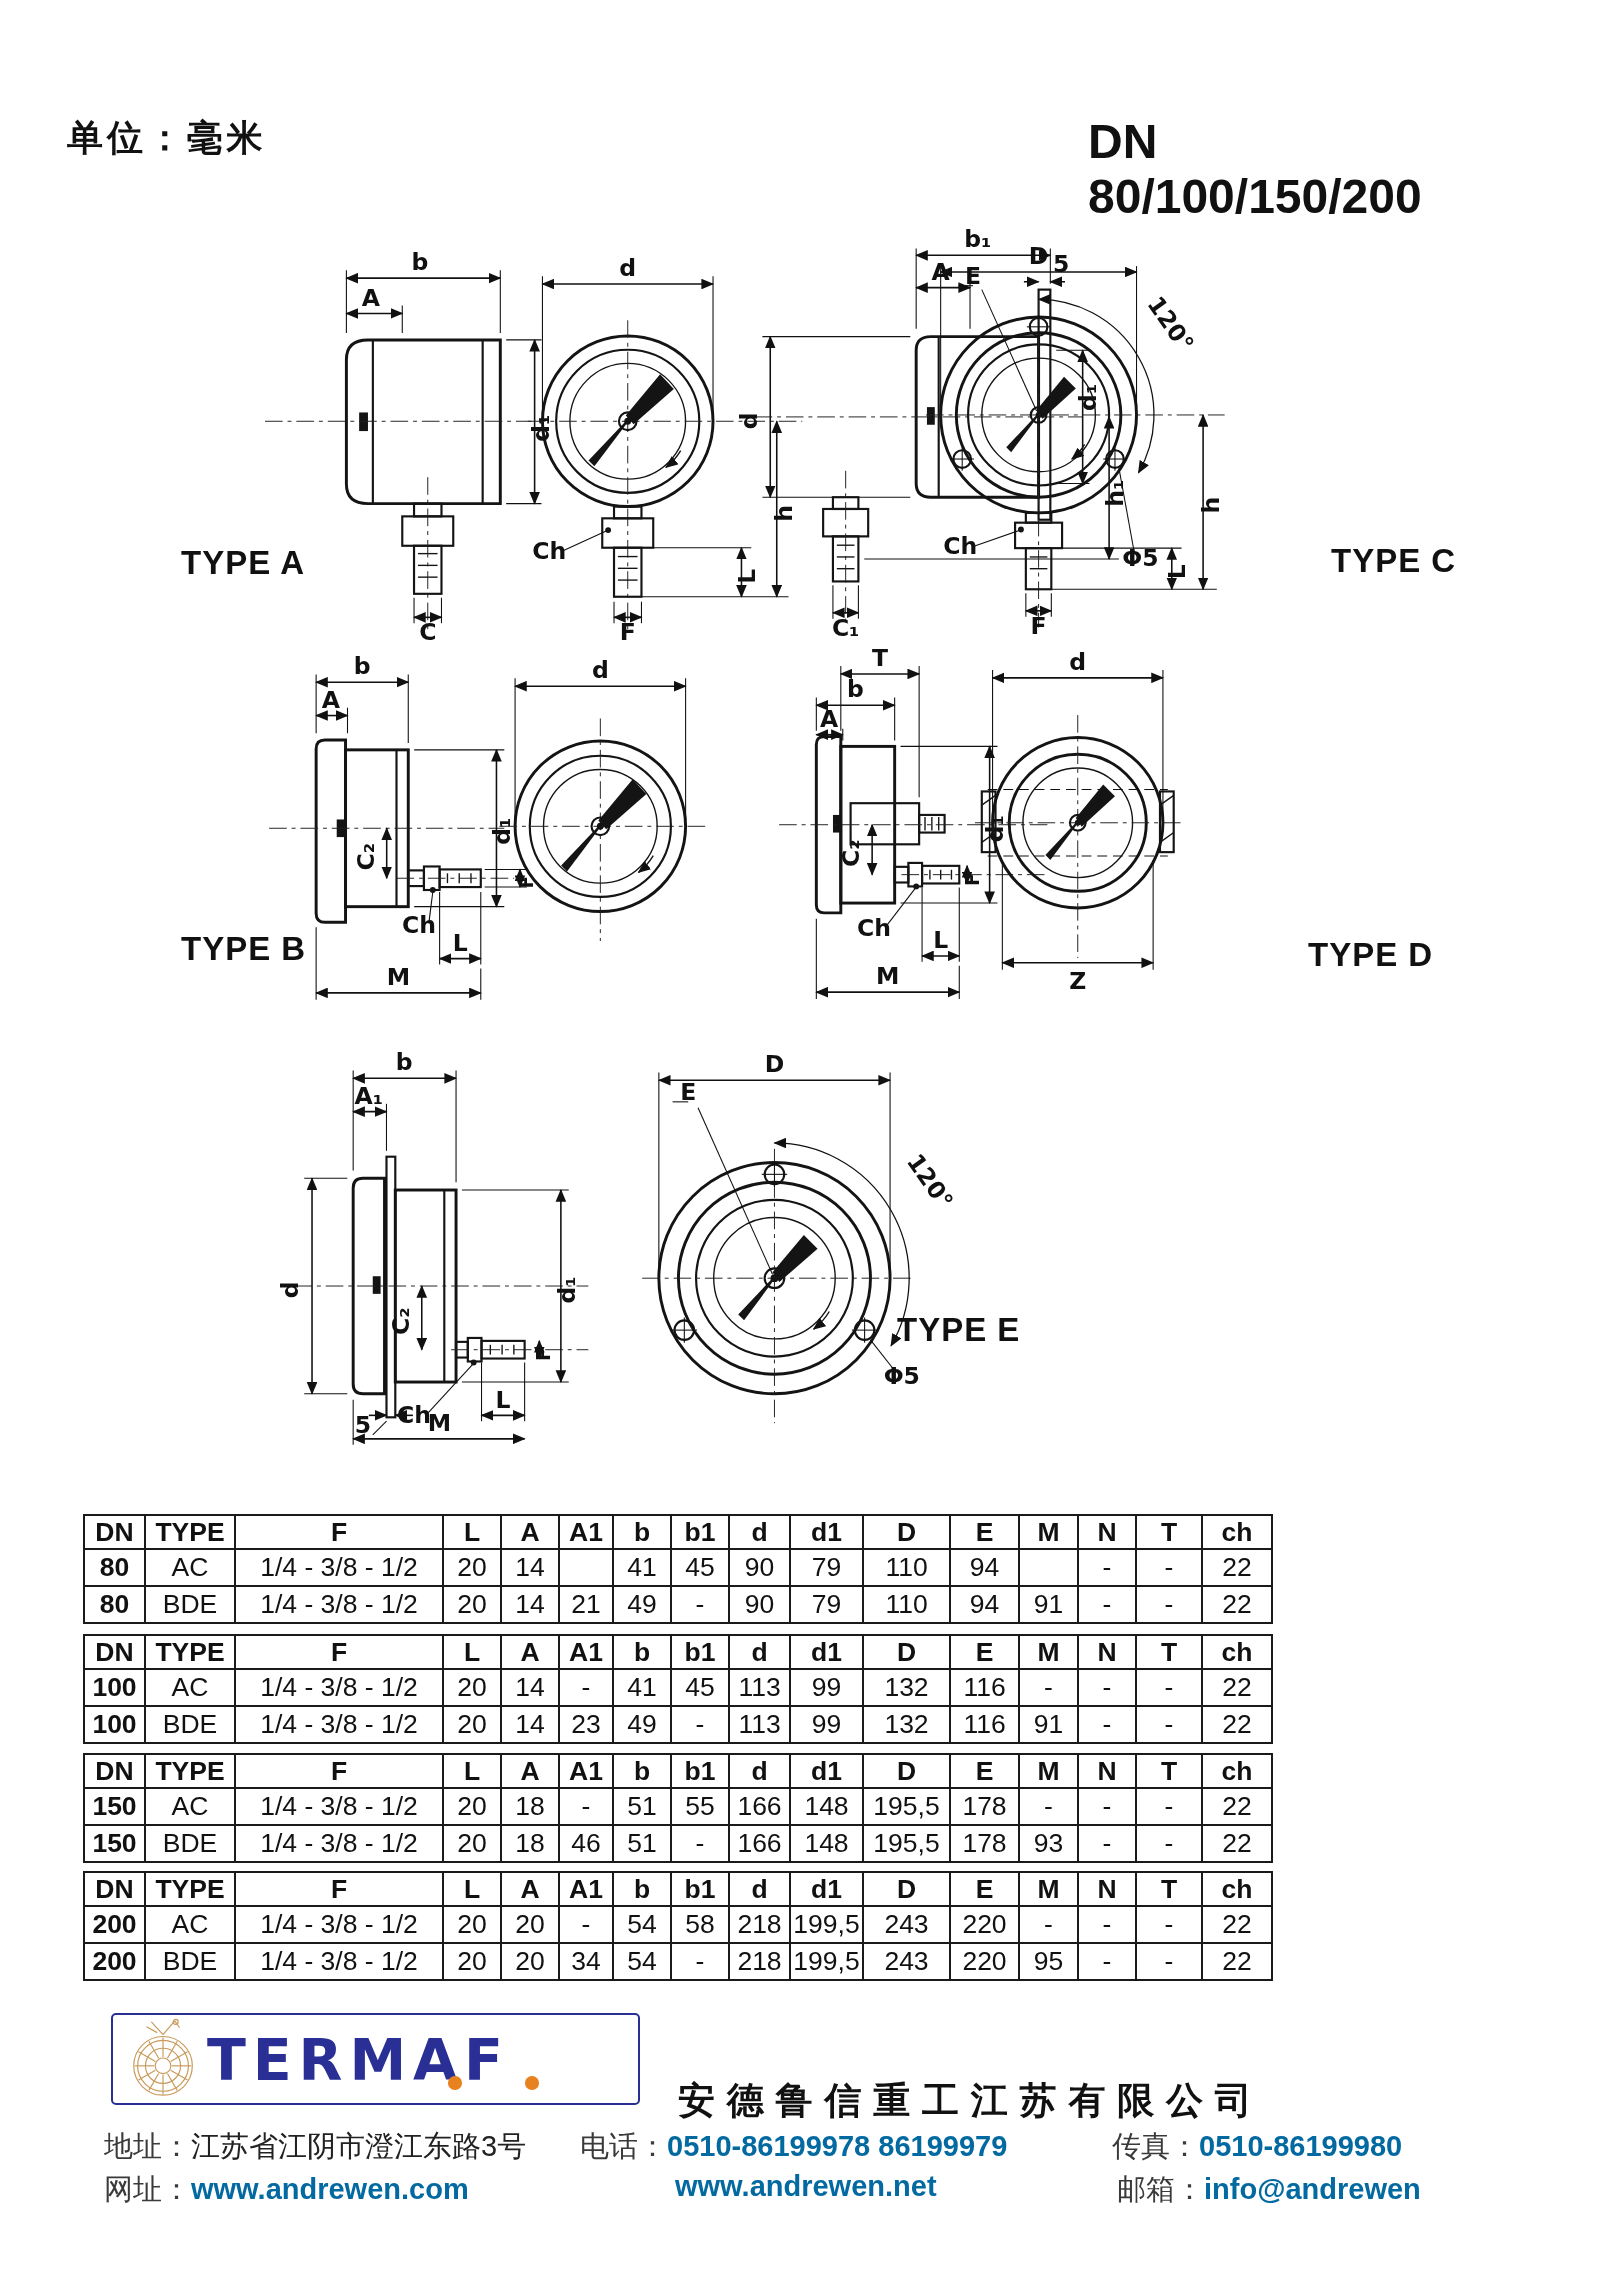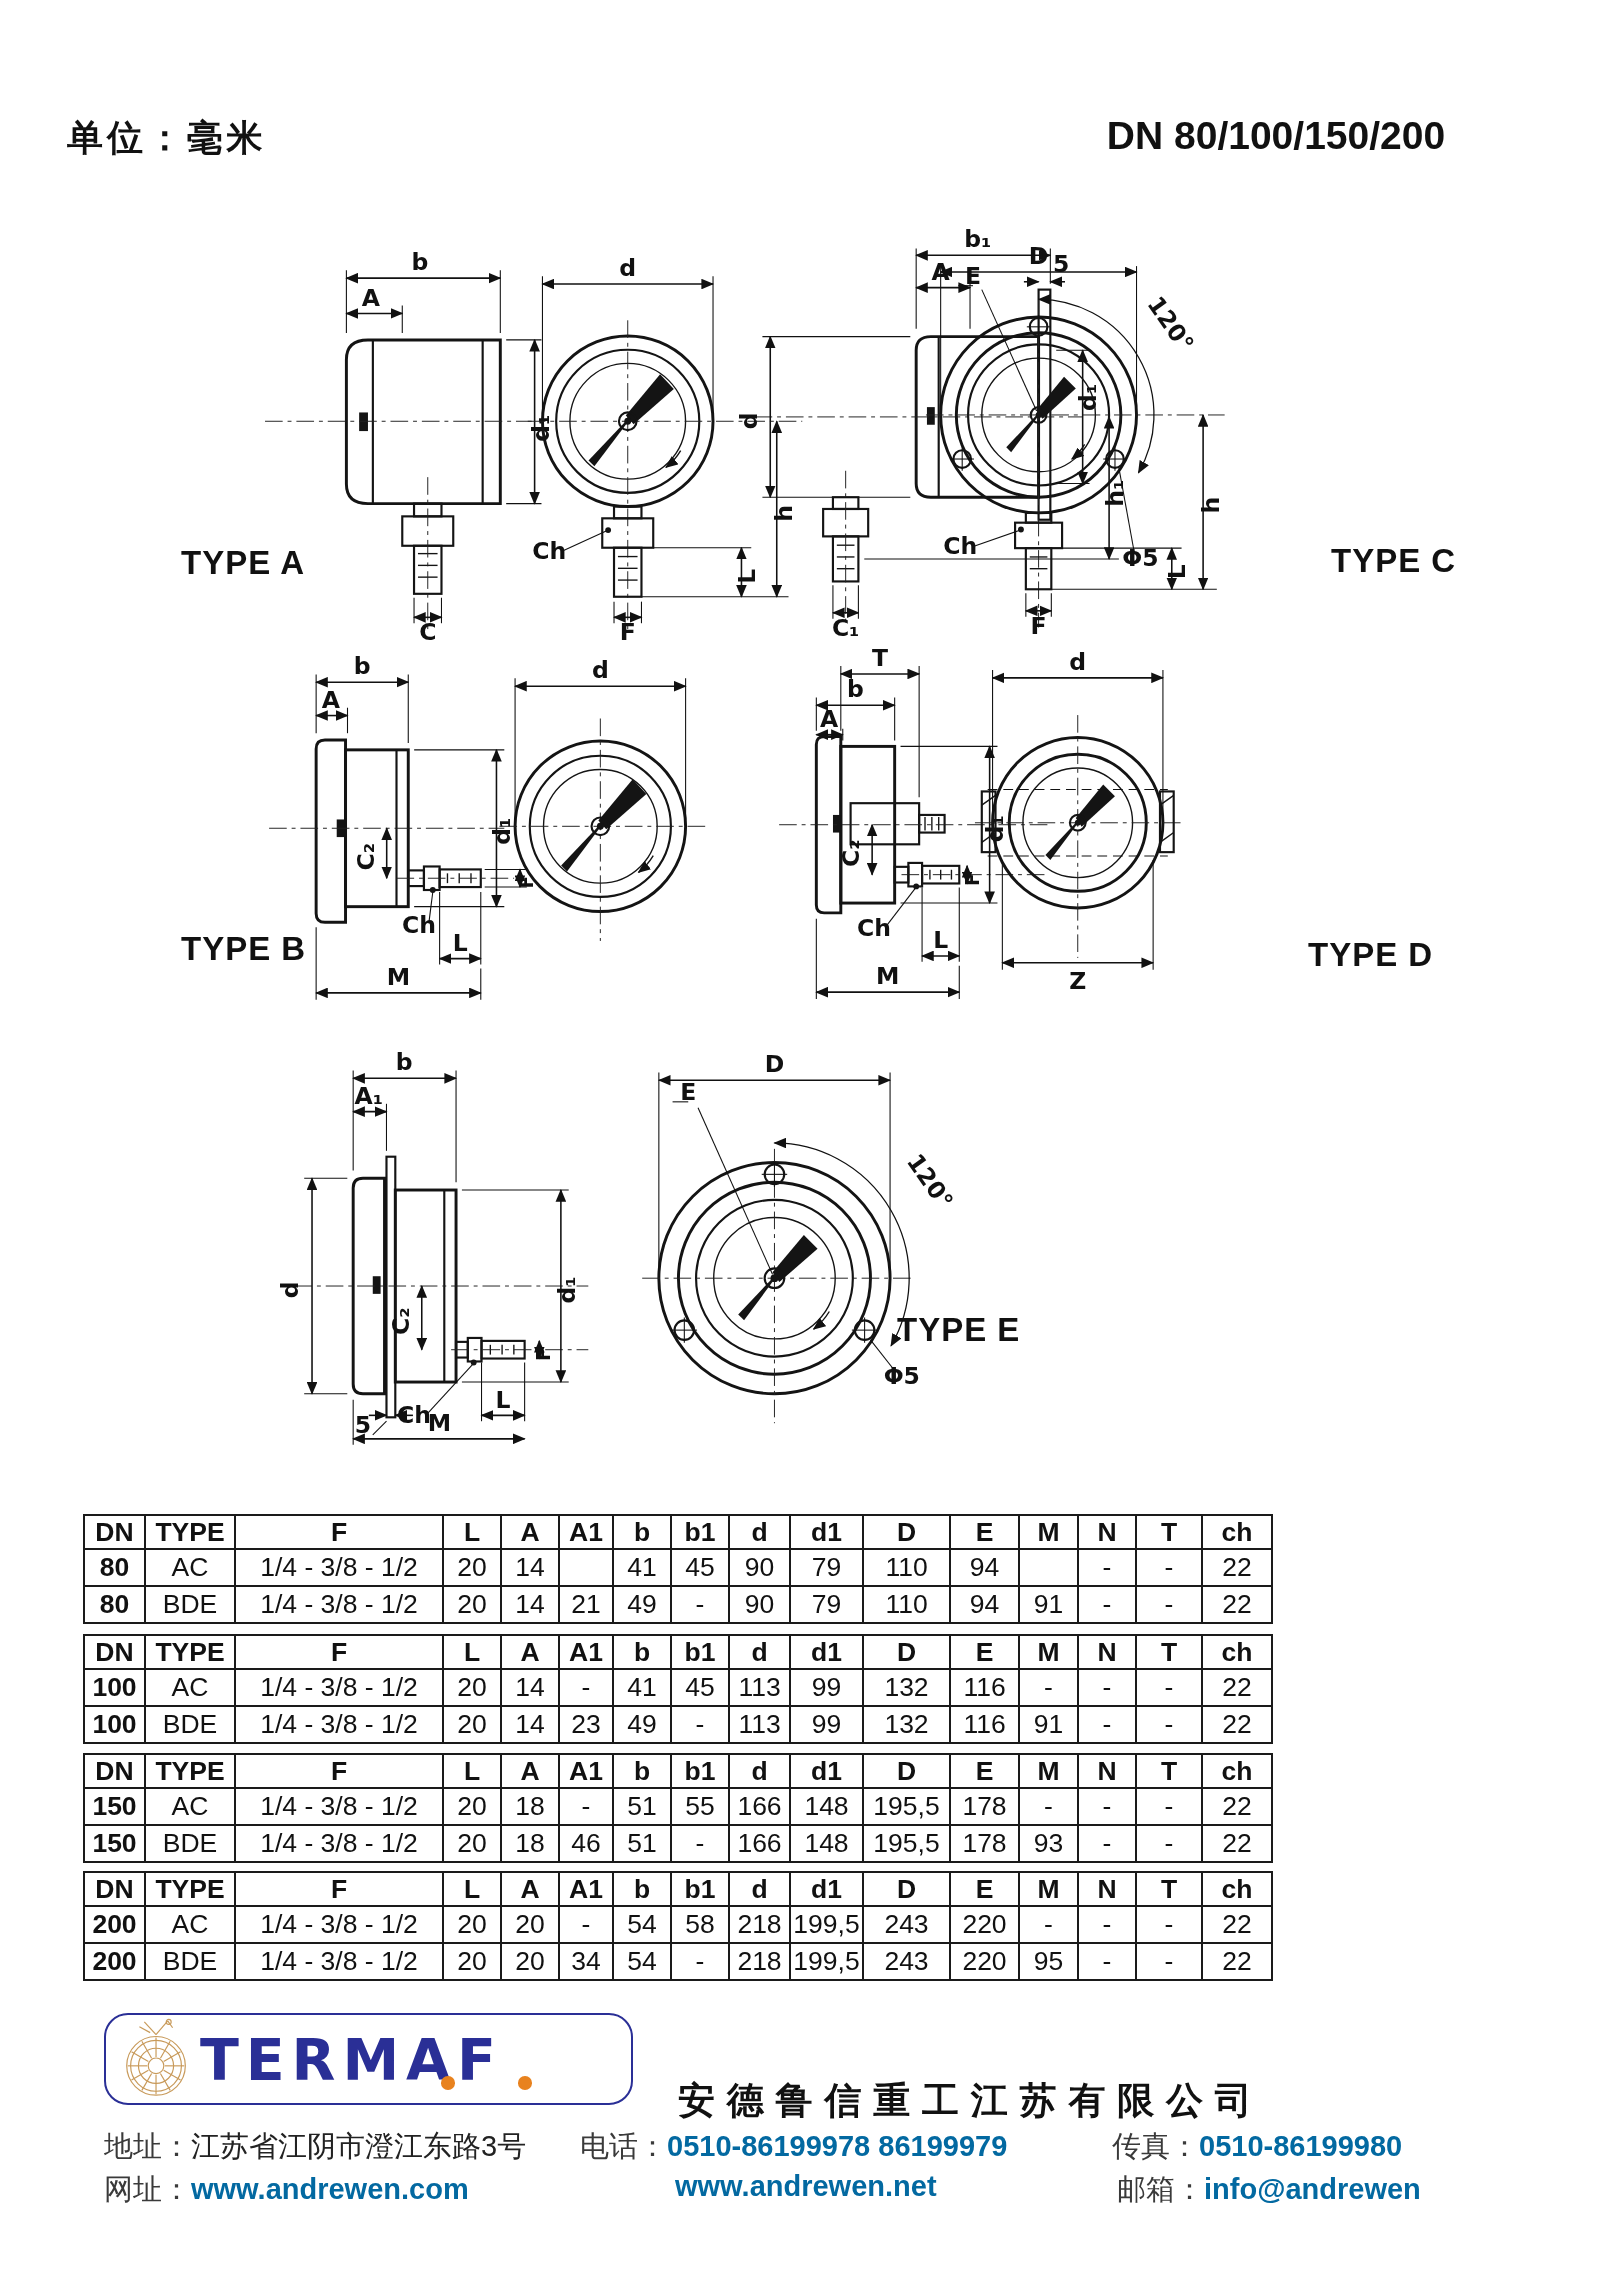--- a/index.html
+++ b/index.html
@@ -2,21 +2,21 @@
 <html><head>
 <meta charset="utf-8">
 <style>
   html,body{margin:0;padding:0;background:#888;}
   #page{position:relative;width:1621px;height:2270px;background:#ffffff;margin:0 auto;
         font-family:"Liberation Sans",sans-serif;color:#111;overflow:hidden;}
   .abs{position:absolute;}
 
   
   .unit-label{left:67px;top:114px;font-size:36px;font-weight:bold;letter-spacing:3.9px;text-align:right;}
-  .dn-title{left:1088px;top:114px;width:376px;font-size:39px;font-weight:bold;text-align:center;}
+  .dn-title{left:1088px;top:114px;width:376px;font-size:48px;font-weight:bold;text-align:left;}
 
   
   .cap{font-size:33px;font-weight:bold;letter-spacing:1px;margin-top:17px;}
 
   
   .o3{fill:none;stroke:#141414;stroke-width:3;}
   .o2{fill:none;stroke:#141414;stroke-width:2.2;}
   .o1{fill:none;stroke:#141414;stroke-width:1.4;}
   .cl{fill:none;stroke:#222;stroke-width:1;stroke-dasharray:18 5 4 5;}
   .dl{fill:none;stroke:#111;stroke-width:1.6;}
@@ -27,21 +27,21 @@
 
   
   table.dim{position:absolute;left:83px;width:1188px;border-collapse:collapse;table-layout:fixed;
             font-size:26.5px;background:#fff;border:2.9px solid #1a1a1a;margin-top:12px;}
   table.dim th,table.dim td{border:2px solid #1a1a1a;text-align:center;padding:0;overflow:hidden;white-space:nowrap;}
   table.dim th{height:32px;font-weight:bold;}
   table.dim td{height:35px;font-weight:normal;}
   table.dim td:first-child{font-weight:bold;}
 
   
-  .logo-box{left:104px;top:2013px;width:525px;height:88px;border:2.9px solid #2a2f96;border-radius:24px;background:#fff;}
+  .logo-box{left:111px;top:2013px;width:525px;height:88px;border:2.9px solid #2a2f96;border-radius:5px;background:#fff;}
   .logo-text{left:94px;top:11.8px;font-size:57px;font-weight:bold;letter-spacing:6.9px;color:#2a2f96;
              font-family:"DejaVu Sans",sans-serif;position:absolute;}
   .logo-dot{position:absolute;width:13.7px;height:13.7px;border-radius:50%;background:#e8821e;}
   .company-name{left:678px;top:2076px;font-size:37px;font-weight:bold;letter-spacing:11.8px;white-space:nowrap;}
   .foot-line{top:2127px;font-size:29px;white-space:nowrap;}
   .foot-line2{top:2170px;font-size:29px;white-space:nowrap;}
   .flabel{color:#3a3a3a;font-weight:normal;}
   .fval{color:#0369a1;font-weight:bold;}
   .fval-n{color:#222;font-weight:normal;}
 </style>

